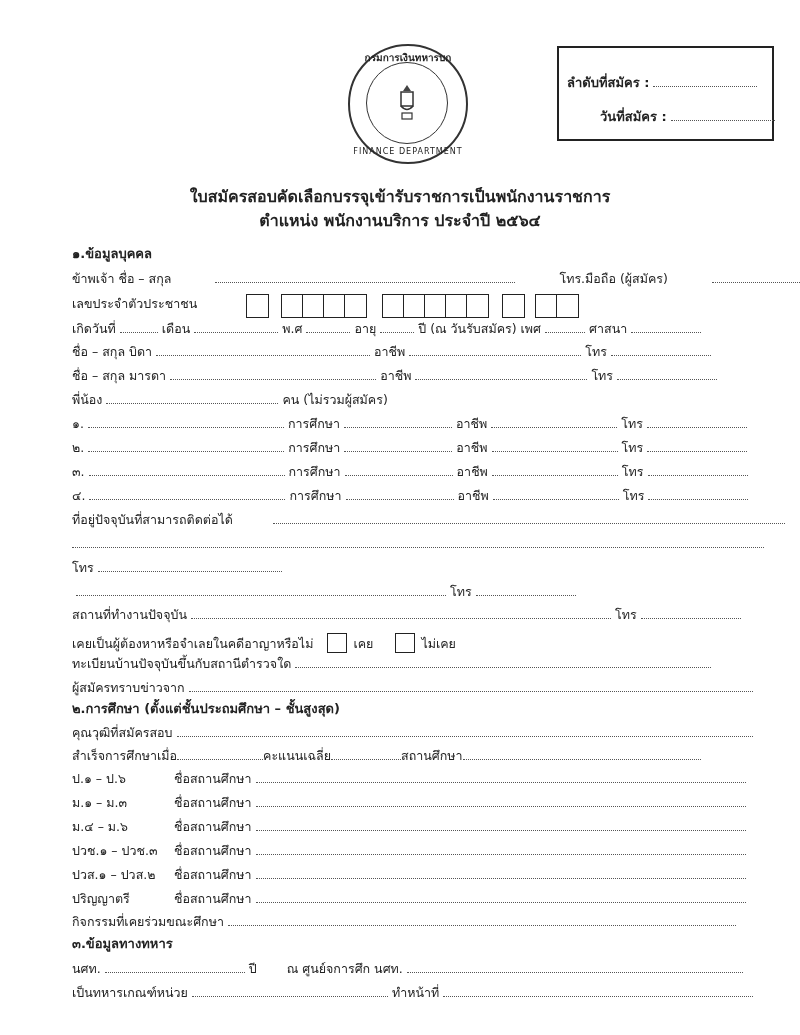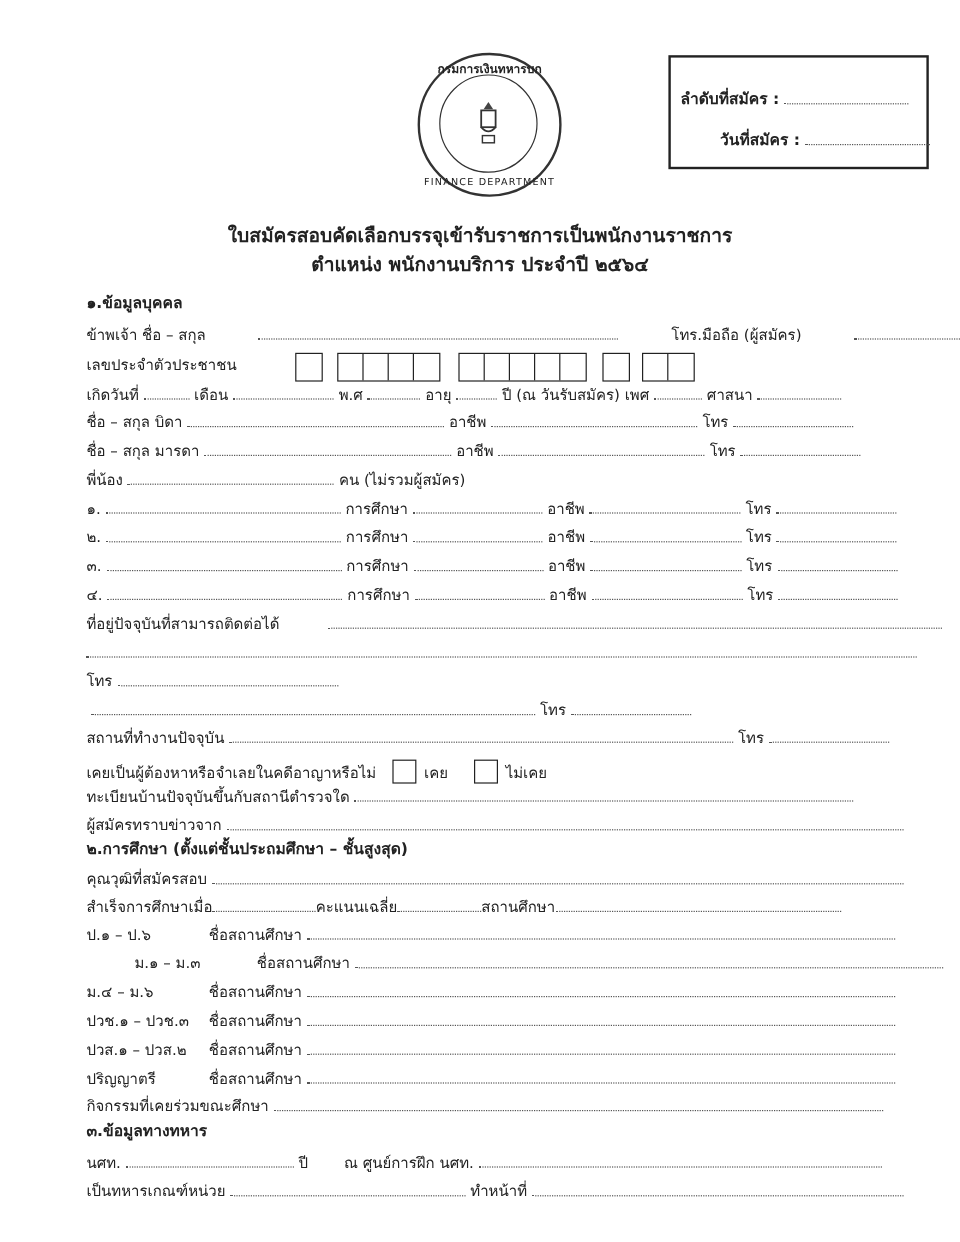--- a/index.html
+++ b/index.html
@@ -219,21 +219,21 @@
   <span class="dots" style="width:70px; margin:0;"></span>
   <span>สถานศึกษา</span>
   <span class="dots" style="width:238px; margin:0;"></span>
 </div>
 
 <div class="row" style="top:768px;">
   <span style="width:102px; display:inline-block;">ป.๑ – ป.๖</span>
   <span>ชื่อสถานศึกษา</span>
   <span class="dots" style="width:490px;"></span>
 </div>
-<div class="row" style="top:792px;margin-left:40px;">
+<div class="row" style="top:792px;">
   <span style="width:102px; display:inline-block;">ม.๑ – ม.๓</span>
   <span>ชื่อสถานศึกษา</span>
   <span class="dots" style="width:490px;"></span>
 </div>
 <div class="row" style="top:816px;">
   <span style="width:102px; display:inline-block;">ม.๔ – ม.๖</span>
   <span>ชื่อสถานศึกษา</span>
   <span class="dots" style="width:490px;"></span>
 </div>
 <div class="row" style="top:840px;">
@@ -256,21 +256,21 @@
   <span class="dots" style="width:508px;"></span>
 </div>
 
 <div class="row bold" style="top:934px; font-size:13px;">๓.ข้อมูลทางทหาร</div>
 
 <div class="row" style="top:958px;">
   <span>นศท.</span>
   <span class="dots" style="width:140px;"></span>
   <span>ปี</span>
   <span style="width:30px; display:inline-block;"></span>
-  <span>ณ ศูนย์การฝึก นศท.</span>
+  <span>ณ ศูนย์จการศึก นศท.</span>
   <span class="dots" style="width:336px;"></span>
 </div>
 <div class="row" style="top:982px;">
   <span>เป็นทหารเกณฑ์หน่วย</span>
   <span class="dots" style="width:196px;"></span>
   <span>ทำหน้าที่</span>
   <span class="dots" style="width:310px;"></span>
 </div>
 
 </body></html>

